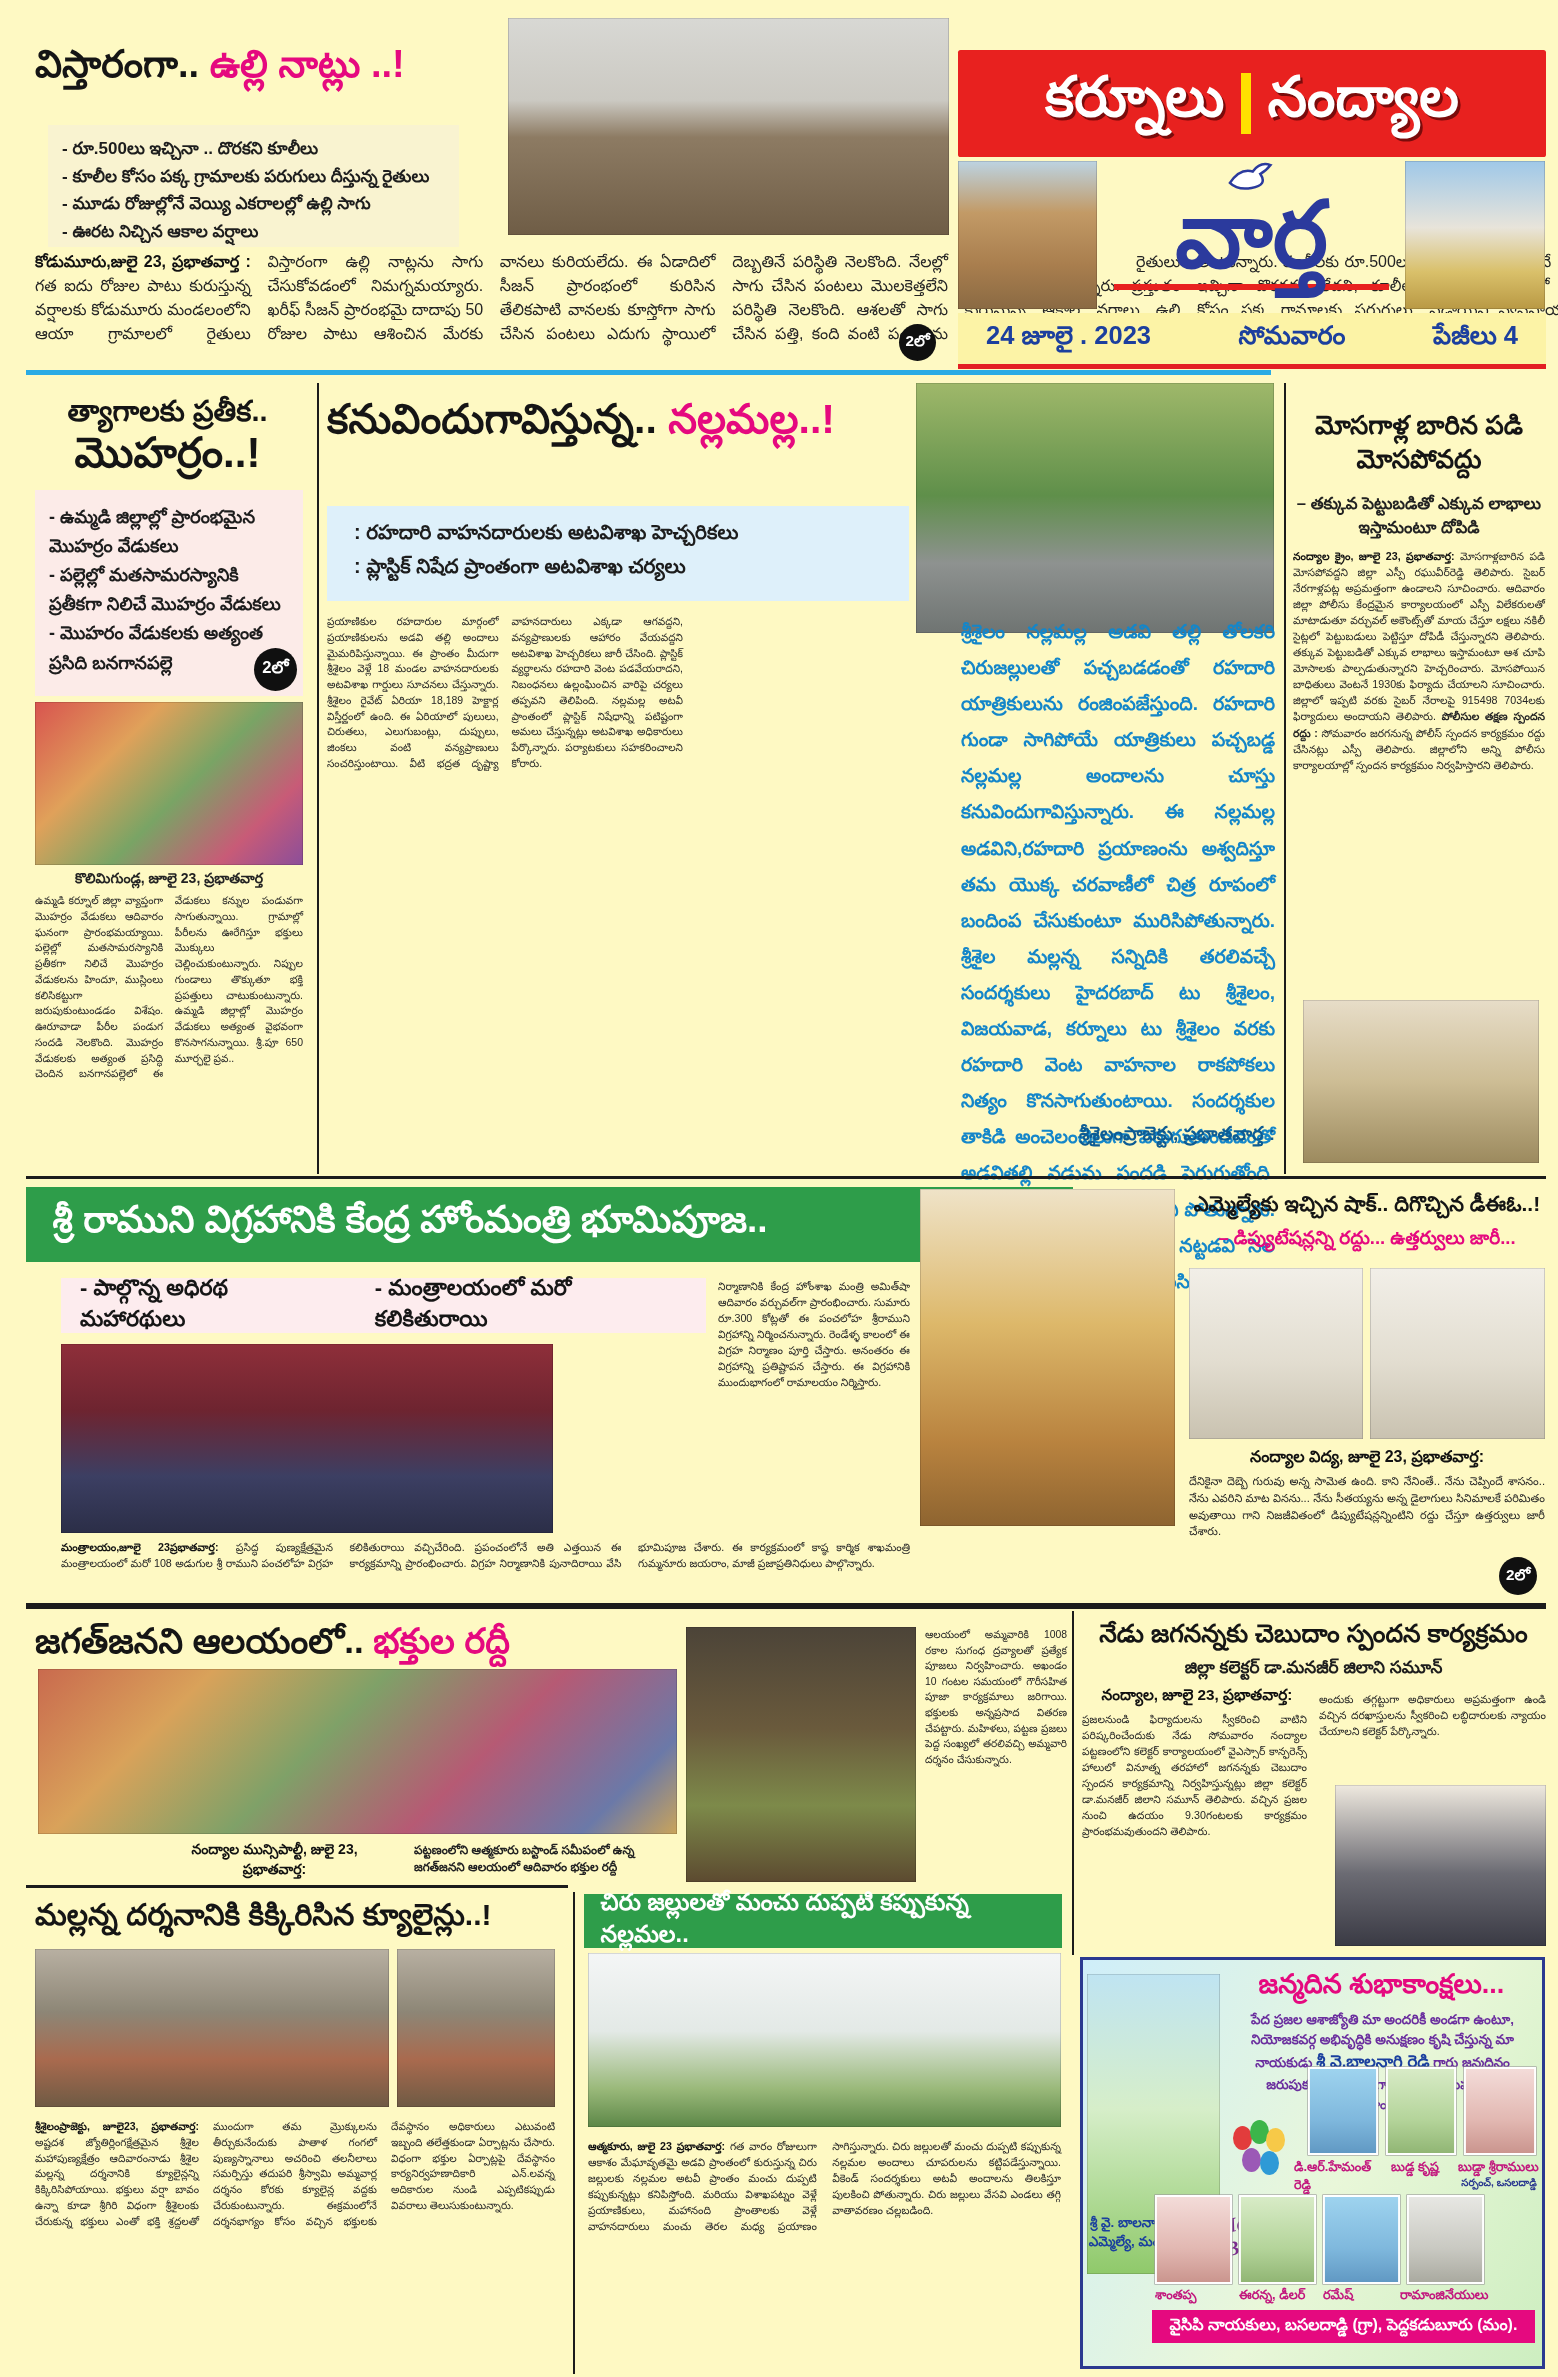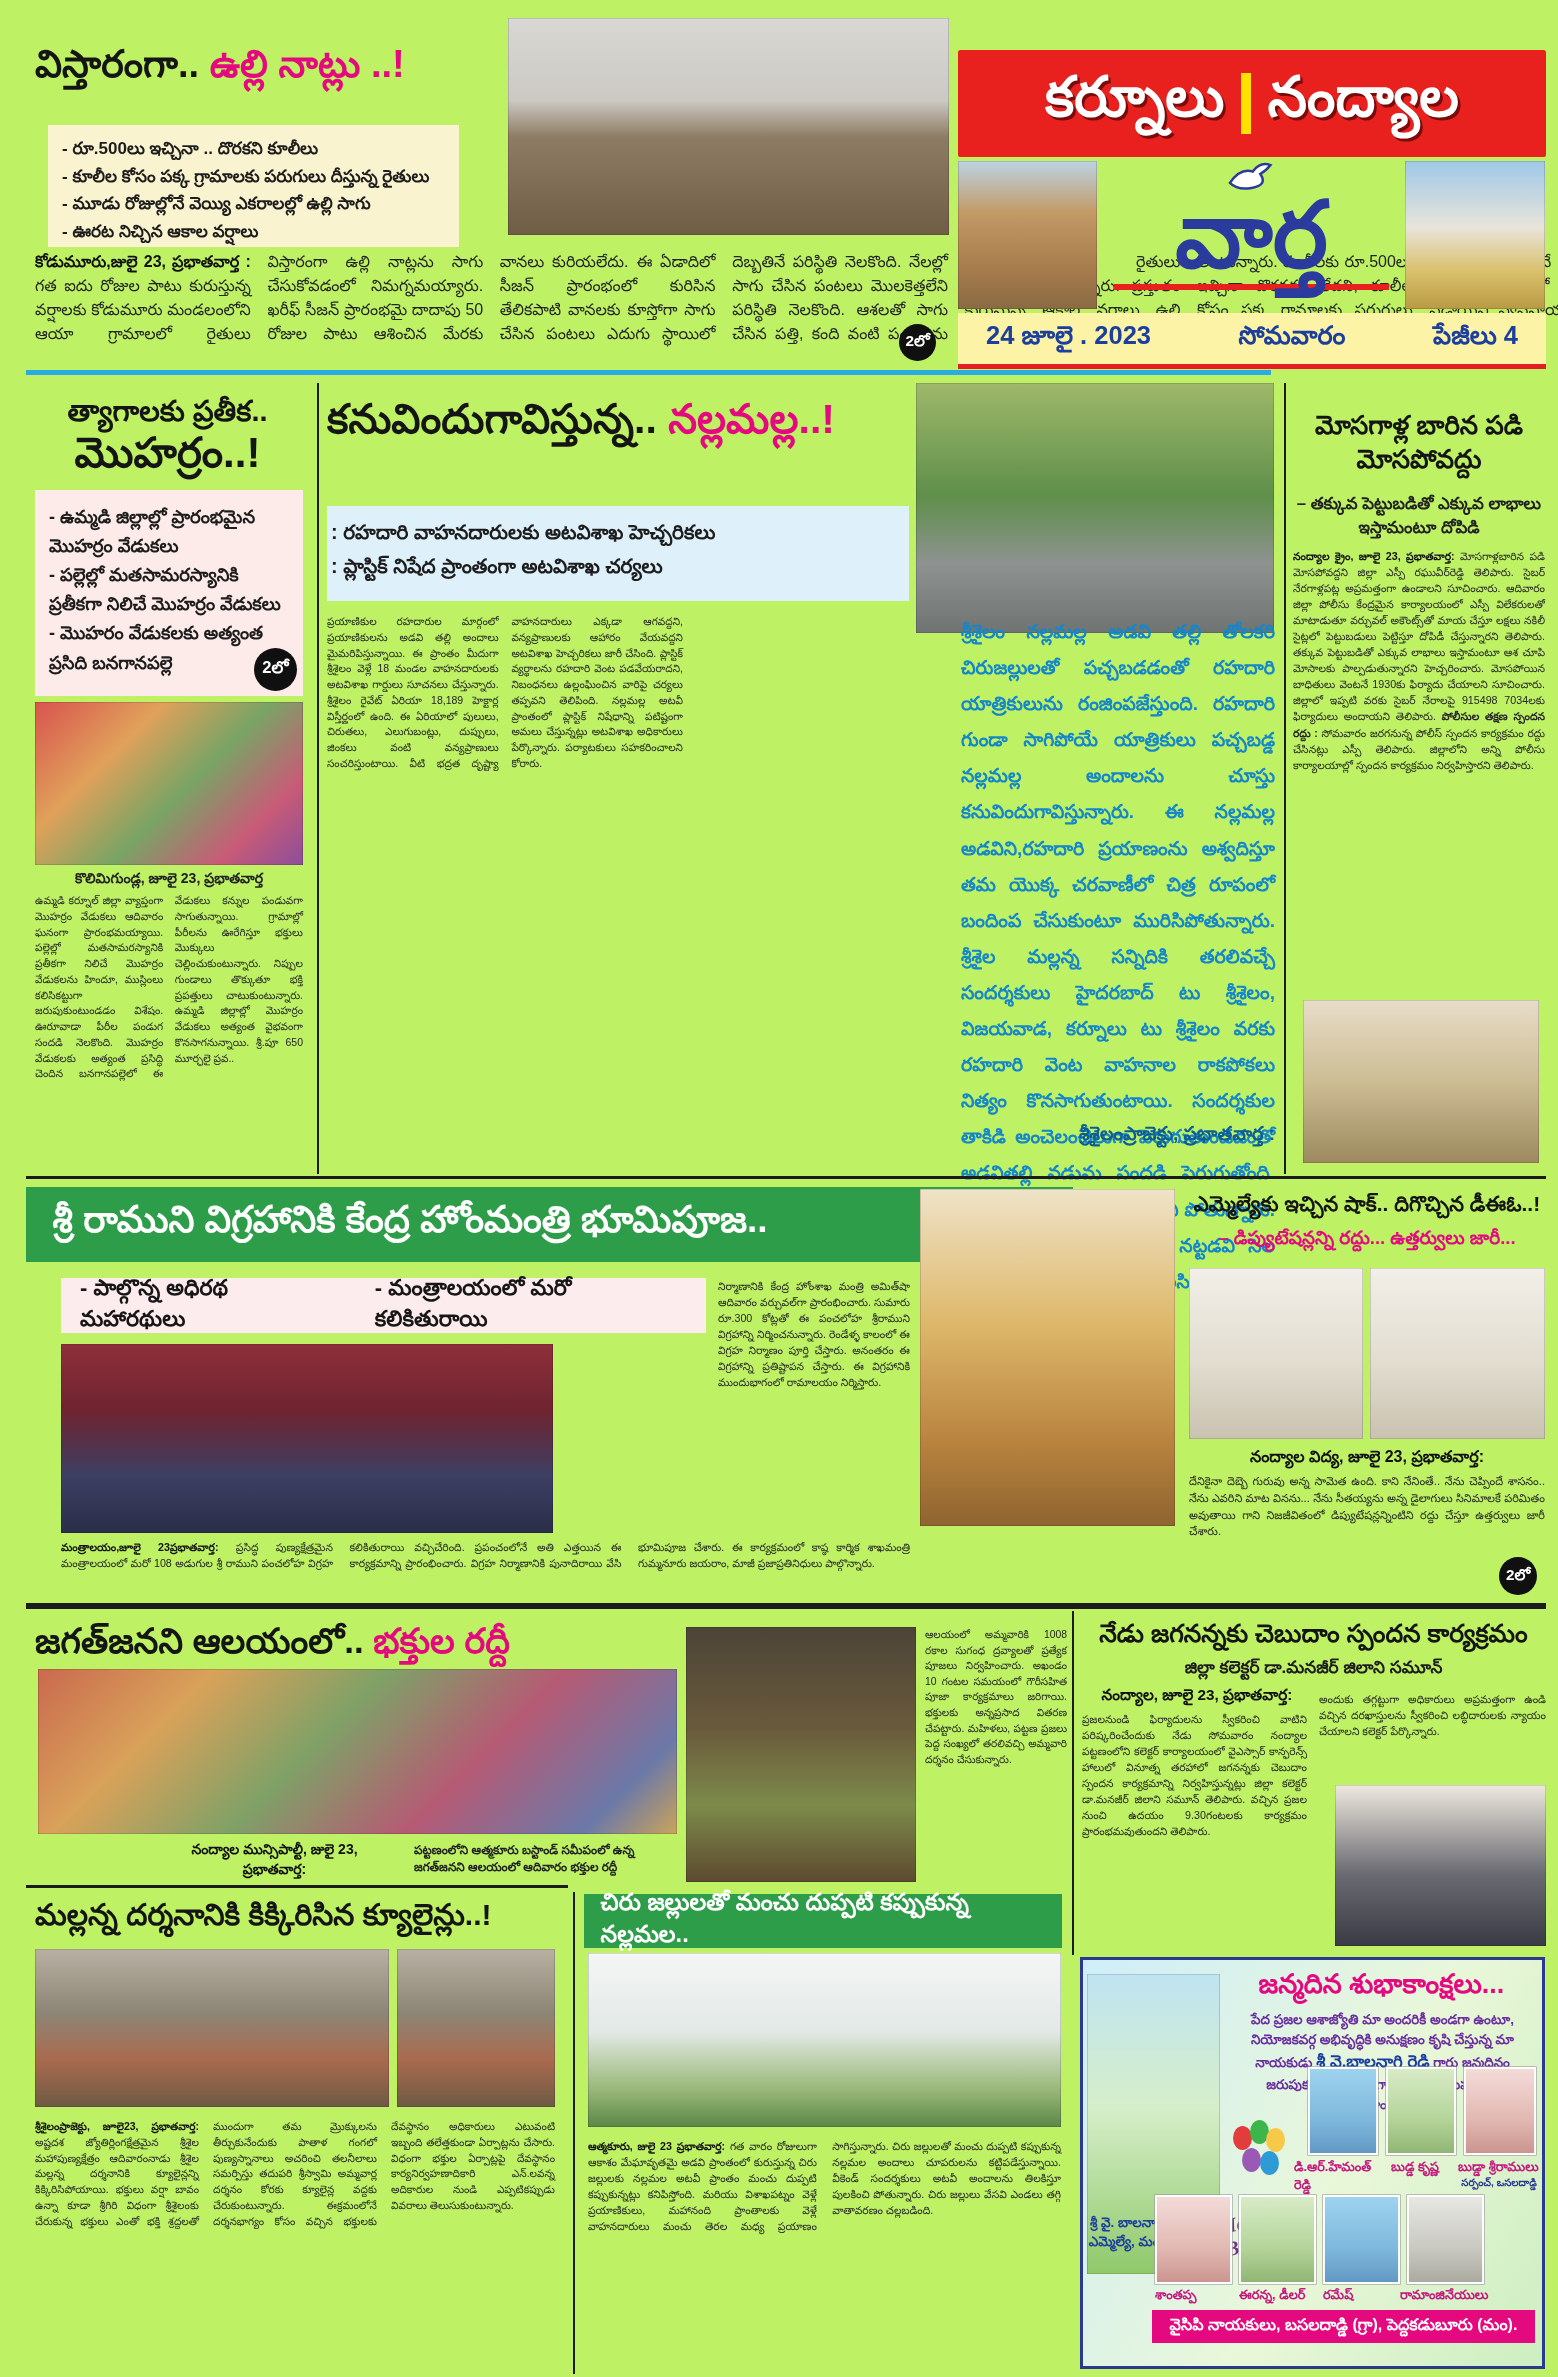--- a/index.html
+++ b/index.html
@@ -1,16 +1,16 @@
 <!DOCTYPE html>
 <html style="font-size:10.2px"><head>
 <meta charset="utf-8">
 <style>
   html,body{margin:0;padding:0;background:#e9e9e9;}
-  #page{position:relative;width:1558px;height:2377px;background:#bef264;margin:0 auto;
+  #page{position:relative;width:1558px;height:2377px;background:#fef9c3;margin:0 auto;
         font-family:"Liberation Sans","DejaVu Sans",sans-serif;color:#1d1d1d;overflow:hidden;}
   .abs{position:absolute;}
   .photo{background:#cfcabe;box-shadow:inset 0 0 0 0.6px rgba(0,0,0,.25);}
   .hl-black{color:#151515;font-weight:800;}
   .hl-pink{color:#e5097f;font-weight:800;}
   .bullets{font-weight:700;line-height:1.62;}
   .body-txt{text-align:justify;line-height:1.5;color:#242424;}
   .dateline{font-weight:800;color:#111;}
   .vrule{background:#1c1c1c;width:1.9px;}
   .hrule{background:#1c1c1c;}
@@ -99,21 +99,21 @@
   <div class="abs photo ph-moh" style="left:35px;top:702px;width:268px;height:163px;"></div>
   <div class="abs caption" style="left:35px;top:870px;width:268px;text-align:center;font-size:14px;">కొలిమిగుండ్ల, జూలై 23, ప్రభాతవార్త</div>
   <div class="abs body-txt" style="left:35px;top:893px;width:268px;height:271px;column-count:2;column-gap:11.5px;font-size:10.5px;">ఉమ్మడి కర్నూల్ జిల్లా వ్యాప్తంగా మొహర్రం వేడుకలు ఆదివారం ఘనంగా ప్రారంభమయ్యాయి. పల్లెల్లో మతసామరస్యానికి ప్రతీకగా నిలిచే మొహర్రం వేడుకలను హిందూ, ముస్లింలు కలిసికట్టుగా జరుపుకుంటుండడం విశేషం. ఊరూవాడా పీరీల పండుగ సందడి నెలకొంది. మొహర్రం వేడుకలకు అత్యంత ప్రసిద్ధి చెందిన బనగానపల్లెలో ఈ వేడుకలు కన్నుల పండువగా సాగుతున్నాయి. గ్రామాల్లో పీరీలను ఊరేగిస్తూ భక్తులు మొక్కులు చెల్లించుకుంటున్నారు. నిప్పుల గుండాలు తొక్కుతూ భక్తి ప్రపత్తులు చాటుకుంటున్నారు. ఉమ్మడి జిల్లాల్లో మొహర్రం వేడుకలు అత్యంత వైభవంగా కొనసాగనున్నాయి. శ్రీ.పూ 650 మూర్ఛలై ప్రవ..</div>
 
   <div class="abs vrule" style="left:317px;top:383px;height:791px;"></div>
 
   <div class="abs" style="left:327px;top:396px;width:584px;font-size:41px;line-height:1.15;">
     <span class="hl-black">కనువిందుగావిస్తున్న..</span><span class="hl-pink"> నల్లమల్ల..!</span>
   </div>
   <div class="abs photo ph-road" style="left:916px;top:383px;width:358px;height:250px;"></div>
-  <div class="abs bullets" style="left:327px;top:506px;width:582px;height:95px;background:#def0fa;padding:9px 4px;box-sizing:border-box;font-size:20px;line-height:1.7;">
+  <div class="abs bullets" style="left:327px;top:506px;width:582px;height:95px;background:#def0fa;padding:9px 27px;box-sizing:border-box;font-size:20px;line-height:1.7;">
     <div>: రహదారి వాహనదారులకు అటవిశాఖ హెచ్చరికలు</div>
     <div>: ప్లాస్టిక్ నిషేద ప్రాంతంగా అటవిశాఖ చర్యలు</div>
   </div>
   <div class="abs body-txt" style="left:327px;top:614px;width:356px;height:544px;column-count:2;column-gap:12.8px;font-size:10.5px;">ప్రయాణికుల రహదారుల మార్గంలో ప్రయాణికులను అడవి తల్లి అందాలు మైమరిపిస్తున్నాయి. ఈ ప్రాంతం మీదుగా శ్రీశైలం వెళ్లే 18 మండల వాహనదారులకు అటవిశాఖ గార్డులు సూచనలు చేస్తున్నారు. శ్రీశైలం రైవేట్ ఏరియా 18,189 హెక్టార్ల విస్తీర్ణంలో ఉంది. ఈ ఏరియాలో పులులు, చిరుతలు, ఎలుగుబంట్లు, దుప్పులు, జింకలు వంటి వన్యప్రాణులు సంచరిస్తుంటాయి. వీటి భద్రత దృష్ట్యా వాహనదారులు ఎక్కడా ఆగవద్దని, వన్యప్రాణులకు ఆహారం వేయవద్దని అటవిశాఖ హెచ్చరికలు జారీ చేసింది. ప్లాస్టిక్ వ్యర్థాలను రహదారి వెంట పడవేయరాదని, నిబంధనలు ఉల్లంఘించిన వారిపై చర్యలు తప్పవని తెలిపింది. నల్లమల్ల అటవీ ప్రాంతంలో ప్లాస్టిక్ నిషేధాన్ని పటిష్టంగా అమలు చేస్తున్నట్లు అటవిశాఖ అధికారులు పేర్కొన్నారు. పర్యాటకులు సహకరించాలని కోరారు.</div>
 
 
   <div class="abs feature-blue" style="left:961px;top:614px;width:314px;height:492px;font-size:19px;">
     <span>శ్రీశైలం నల్లమల్ల అడవి తల్లి తోలకరి చిరుజల్లులతో పచ్చబడడంతో రహదారి యాత్రికులును రంజింపజేస్తుంది. రహదారి గుండా సాగిపోయే యాత్రికులు పచ్చబడ్డ నల్లమల్ల అందాలను చూస్తు కనువిందుగావిస్తున్నారు. ఈ నల్లమల్ల అడవిని,రహదారి ప్రయాణంను అశ్వదిస్తూ తమ యొక్క చరవాణీలో చిత్ర రూపంలో బందింప చేసుకుంటూ మురిసిపోతున్నారు.</span>
     <span>శ్రీశైల మల్లన్న సన్నిదికి తరలివచ్చే సందర్శకులు హైదరబాద్ టు శ్రీశైలం, విజయవాడ, కర్నూలు టు శ్రీశైలం వరకు రహదారి వెంట వాహనాల రాకపోకలు నిత్యం కొనసాగుతుంటాయి. సందర్శకుల తాకిడి అంచెలంచెలుగా పెరుగుతుండడంతో అడవితల్లి నడుమ సందడి పెరుగుతోంది. ప్రకృతి పచ్చదనాన్ని పరవశించి పోతున్నారు. అడవితల్లి కొవును రాగానే, నట్టడవి సెల ఏరు సెల గలగలలతో మురిసిపోతున్నారు సందర్శకులు.</span>
   </div>

